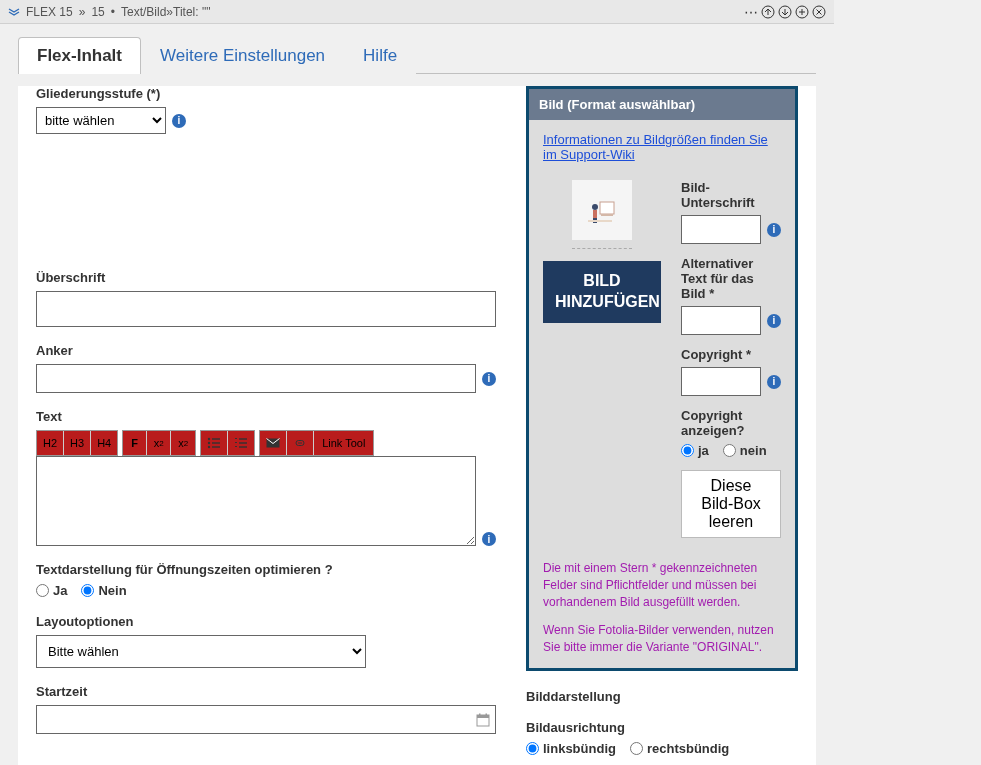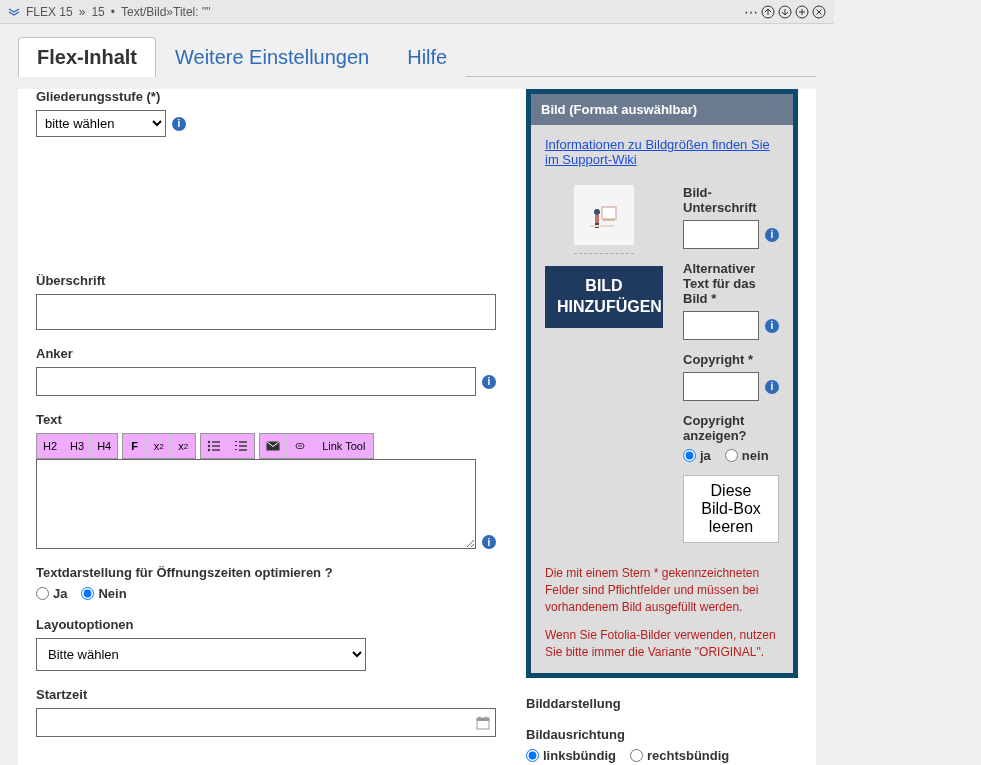--- a/index.html
+++ b/index.html
@@ -5,58 +5,58 @@
 * { box-sizing: border-box; margin: 0; padding: 0; }
 body { font-family: Arial, Helvetica, sans-serif; font-size: 13px; background: #f0f0f0; color: #333; }
 .window { width: 834px; background: #fff; }
 .titlebar { height: 24px; background: #e8e8e8; border-bottom: 1px solid #d0d0d0; display: flex; align-items: center; padding: 0 8px; font-size: 12px; color: #555; }
 .titlebar-left { display: flex; align-items: center; gap: 6px; flex: 1; }
 .titlebar-right { display: flex; align-items: center; gap: 3px; }
 .titlebar-right span { cursor: pointer; font-size: 14px; color: #333; }
 .chevron { font-size: 11px; }
 .tabs-area { background: #f0f0f0; padding: 12px 18px 0 18px; }
 .tabs { display: flex; gap: 0; border-bottom: 1px solid #c0c0c0; margin-bottom: 12px; }
-.tab { padding: 8px 18px; font-size: 20px; color: #2e6bb8; cursor: pointer; border: 1px solid transparent; border-bottom: none; position: relative; top: 1px; background: #f0f0f0; }
+.tab { padding: 8px 18px; font-size: 17px; color: #2e6bb8; cursor: pointer; border: 1px solid transparent; border-bottom: none; position: relative; top: 1px; background: #f0f0f0; }
 .tab.active { background: #fff; border-color: #c0c0c0; border-radius: 4px 4px 0 0; font-weight: bold; color: #333; }
 .content { background: #fff; padding: 0 18px 18px 18px; display: flex; gap: 30px; }
 .left-col { flex: 0 0 460px; }
 .right-col { flex: 1; }
 .field-group { margin-bottom: 16px; }
 .field-label { font-size: 13px; font-weight: bold; color: #333; margin-bottom: 6px; display: block; }
 .field-row { display: flex; align-items: center; gap: 6px; }
 .text-input { border: 1px solid #666; padding: 6px; font-size: 13px; width: 100%; }
 .select-input { border: 1px solid #666; padding: 4px; font-size: 13px; background: #fff; }
 .info-icon { width: 14px; height: 14px; border-radius: 50%; background: #2e6bb8; color: #fff; font-size: 10px; font-weight: bold; display: inline-flex; align-items: center; justify-content: center; cursor: pointer; flex-shrink: 0; }
 .two-col { display: flex; gap: 18px; flex-direction: column; }
 .toolbar { display: flex; gap: 4px; margin-bottom: 0; }
 .tb-group { display: flex; border: 1px solid #999; }
-.tb-btn { padding: 3px 6px; font-size: 11px; background: #f0abfc; cursor: pointer; border: none; border-right: 1px solid #ccc; display: inline-flex; align-items: center; justify-content: center; min-width: 24px; height: 24px; }
+.tb-btn { padding: 3px 6px; font-size: 11px; background: #b91c1c; cursor: pointer; border: none; border-right: 1px solid #ccc; display: inline-flex; align-items: center; justify-content: center; min-width: 24px; height: 24px; }
 .tb-btn:last-child { border-right: none; }
 .textarea { width: 100%; height: 90px; border: 1px solid #666; resize: both; padding: 6px; font-family: inherit; font-size: 13px; }
 .textarea-wrap { position: relative; display: flex; align-items: flex-end; gap: 6px; }
 .radio-row { display: flex; gap: 14px; align-items: center; margin-top: 4px; }
 .radio-item { display: flex; align-items: center; gap: 4px; font-size: 13px; }
 .date-input { border: 1px solid #666; padding: 6px; width: 100%; }
 .date-wrap { position: relative; }
 .cal-icon { position: absolute; right: 6px; top: 50%; transform: translateY(-50%); width: 14px; height: 14px; color: #888; }
-.panel { border: 5px solid #0c4a6e; background: #ddd; }
+.panel { border: 3px solid #0c4a6e; background: #ddd; }
 .panel-header { background: #6b7a8f; color: #fff; padding: 8px 10px; font-size: 13px; font-weight: bold; }
 .panel-body { padding: 12px 14px; }
 .link { color: #1d4ed8; text-decoration: underline; font-size: 13px; cursor: pointer; }
 .img-section { display: flex; gap: 20px; margin-top: 18px; margin-bottom: 12px; }
 .img-left { width: 118px; display: flex; flex-direction: column; align-items: center; gap: 8px; }
 .img-thumb { width: 60px; height: 60px; background: #f5f5f5; display: flex; align-items: center; justify-content: center; position: relative; }
 .add-img-btn { background: #1f3a5f; color: #fff; border: none; padding: 10px 12px; font-size: 16px; font-weight: bold; text-align: center; cursor: pointer; width: 118px; line-height: 1.3; }
 .img-right { flex: 1; }
 .panel-field { margin-bottom: 12px; }
 .panel-label { font-weight: bold; font-size: 13px; margin-bottom: 5px; display: block; color: #333; }
 .panel-input-row { display: flex; align-items: center; gap: 6px; }
 .panel-input { border: 1px solid #666; padding: 6px; width: 100%; background: #fff; }
 .clear-btn { background: #fff; border: 1px solid #bbb; padding: 6px 12px; font-size: 16px; cursor: pointer; float: right; }
-.hint { font-size: 12px; color: #b91c1c; margin-top: 12px; line-height: 1.4; clear: both; padding-top: 10px; }
+.hint { font-size: 12px; color: #a21caf; margin-top: 12px; line-height: 1.4; clear: both; padding-top: 10px; }
 .below-panel { margin-top: 18px; }
 svg { display: block; }
 </style>
 </head>
 <body>
 
 <div class="window">
   <div class="titlebar">
     <div class="titlebar-left">
       <span class="chevron">

